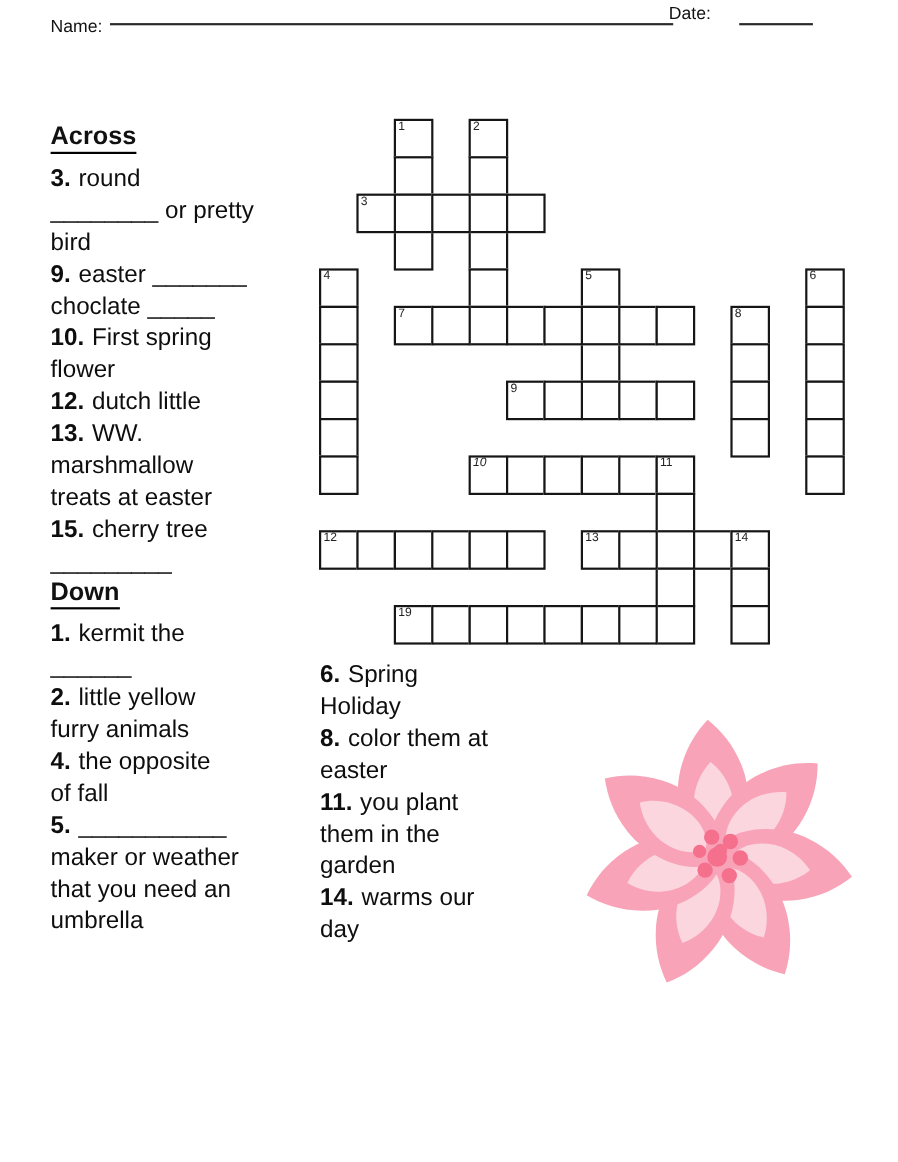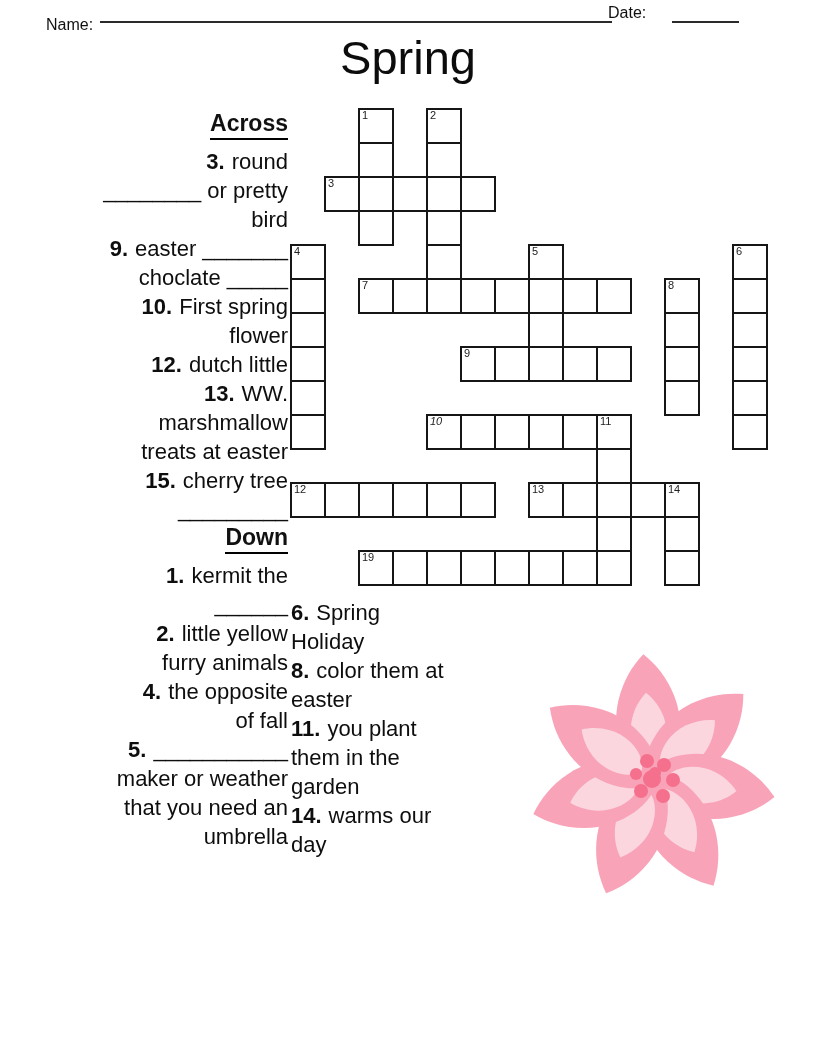--- a/index.html
+++ b/index.html
@@ -10,21 +10,21 @@
   #name-label{left:46px;top:4px;margin-top:12px;}
   #date-label{left:608px;top:4px;}
   .hline{position:absolute;border-bottom:2px solid #2a2a2a;height:19px;top:2px;}
   #name-line{left:100px;width:512px;}
   #date-line{left:672px;width:67px;}
   
   .title{position:absolute;top:30px;left:0;width:100%;text-align:center;
          font-size:47px;font-weight:400;color:#0c0c0c;margin:0;}
   
   .cluecol{position:absolute;}
-  #col-left{left:46px;top:110px;width:242px;text-align:right;}
+  #col-left{left:46px;top:110px;width:242px;}
   #col-mid{left:291px;top:598px;width:225px;}
   .heading{font-size:23px;font-weight:bold;margin-bottom:7px;}
   .heading span{display:inline-block;border-bottom:2.5px solid #000;padding-bottom:1px;}
   .clue{font-size:22px;line-height:29px;color:#0e0e0e;}
   .clue b{margin-right:7px;}
   .ctext{white-space:pre-line;}
   #down-heading{margin-top:0px;}
   
   #grid{position:absolute;left:290px;top:108px;width:480px;height:482px;}
   .cell{position:absolute;width:36px;height:36px;box-sizing:border-box;
@@ -36,21 +36,20 @@
 </head>
 <body>
 
 <div class="page">
 
   <span class="hlabel" id="name-label">Name:</span>
   <div class="hline" id="name-line"></div>
   <span class="hlabel" id="date-label">Date:</span>
   <div class="hline" id="date-line"></div>
 
-  <h1 class="title">Spring</h1>
 
   <div class="cluecol" id="col-left">
     <div class="heading" id="across-heading">
       <span>Across</span>
     </div>
     <div id="across-list">
         <div class="clue"><b>3.</b><span class="ctext">round
 ________ or pretty
 bird</span></div>
         <div class="clue"><b>9.</b><span class="ctext">easter _______

